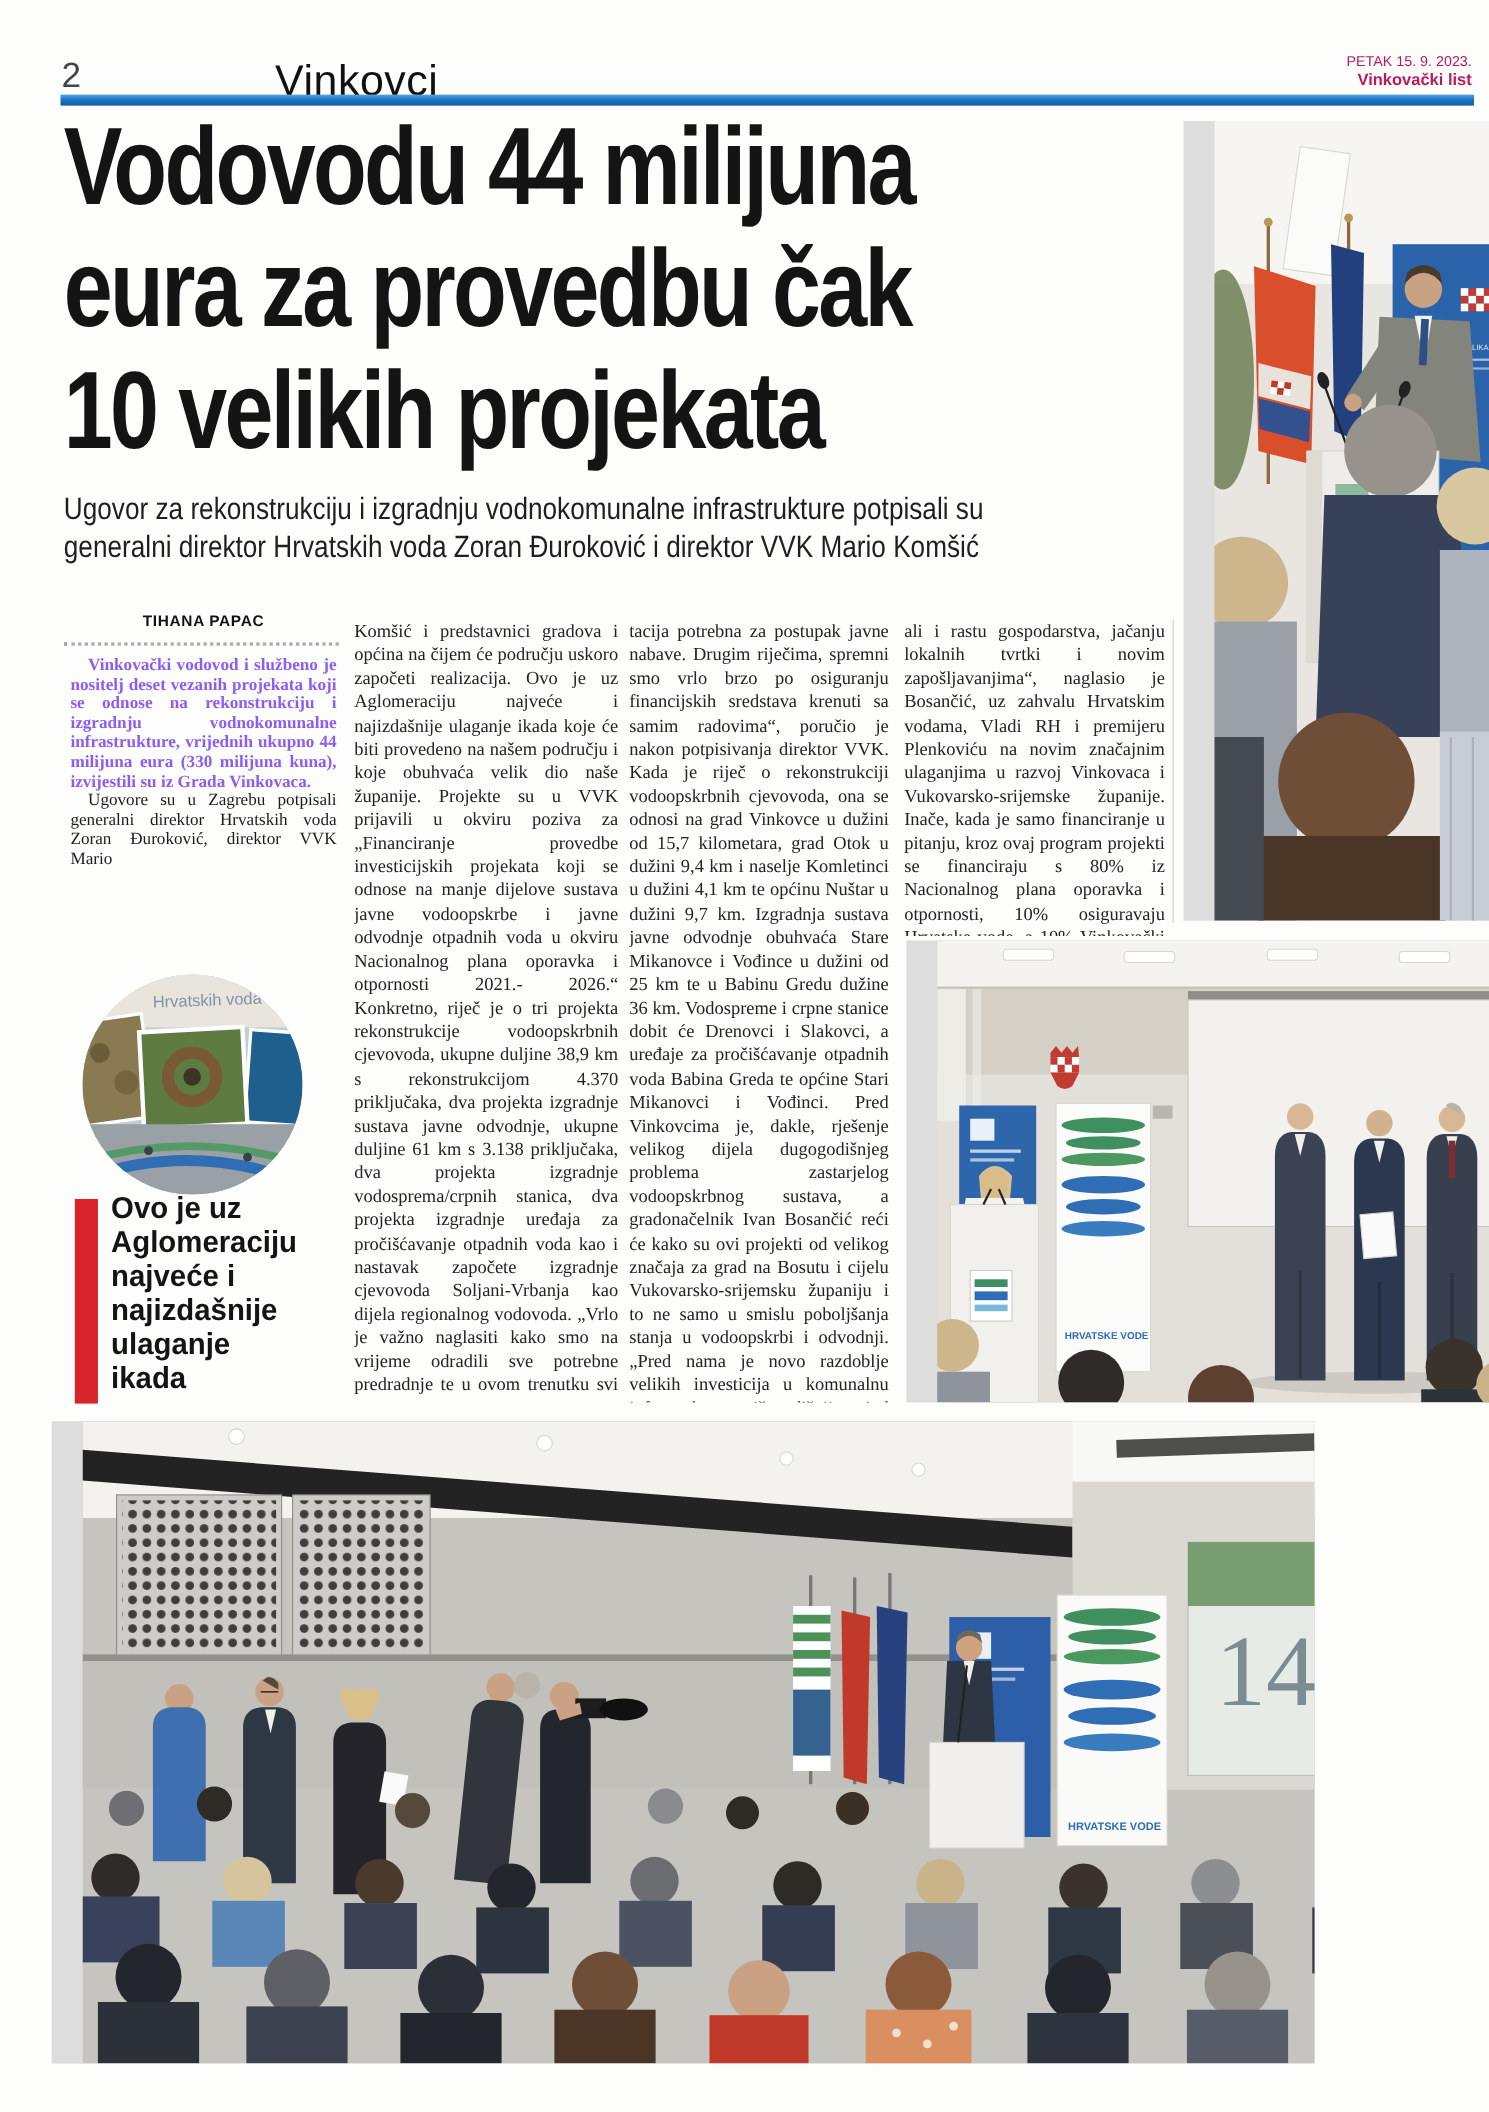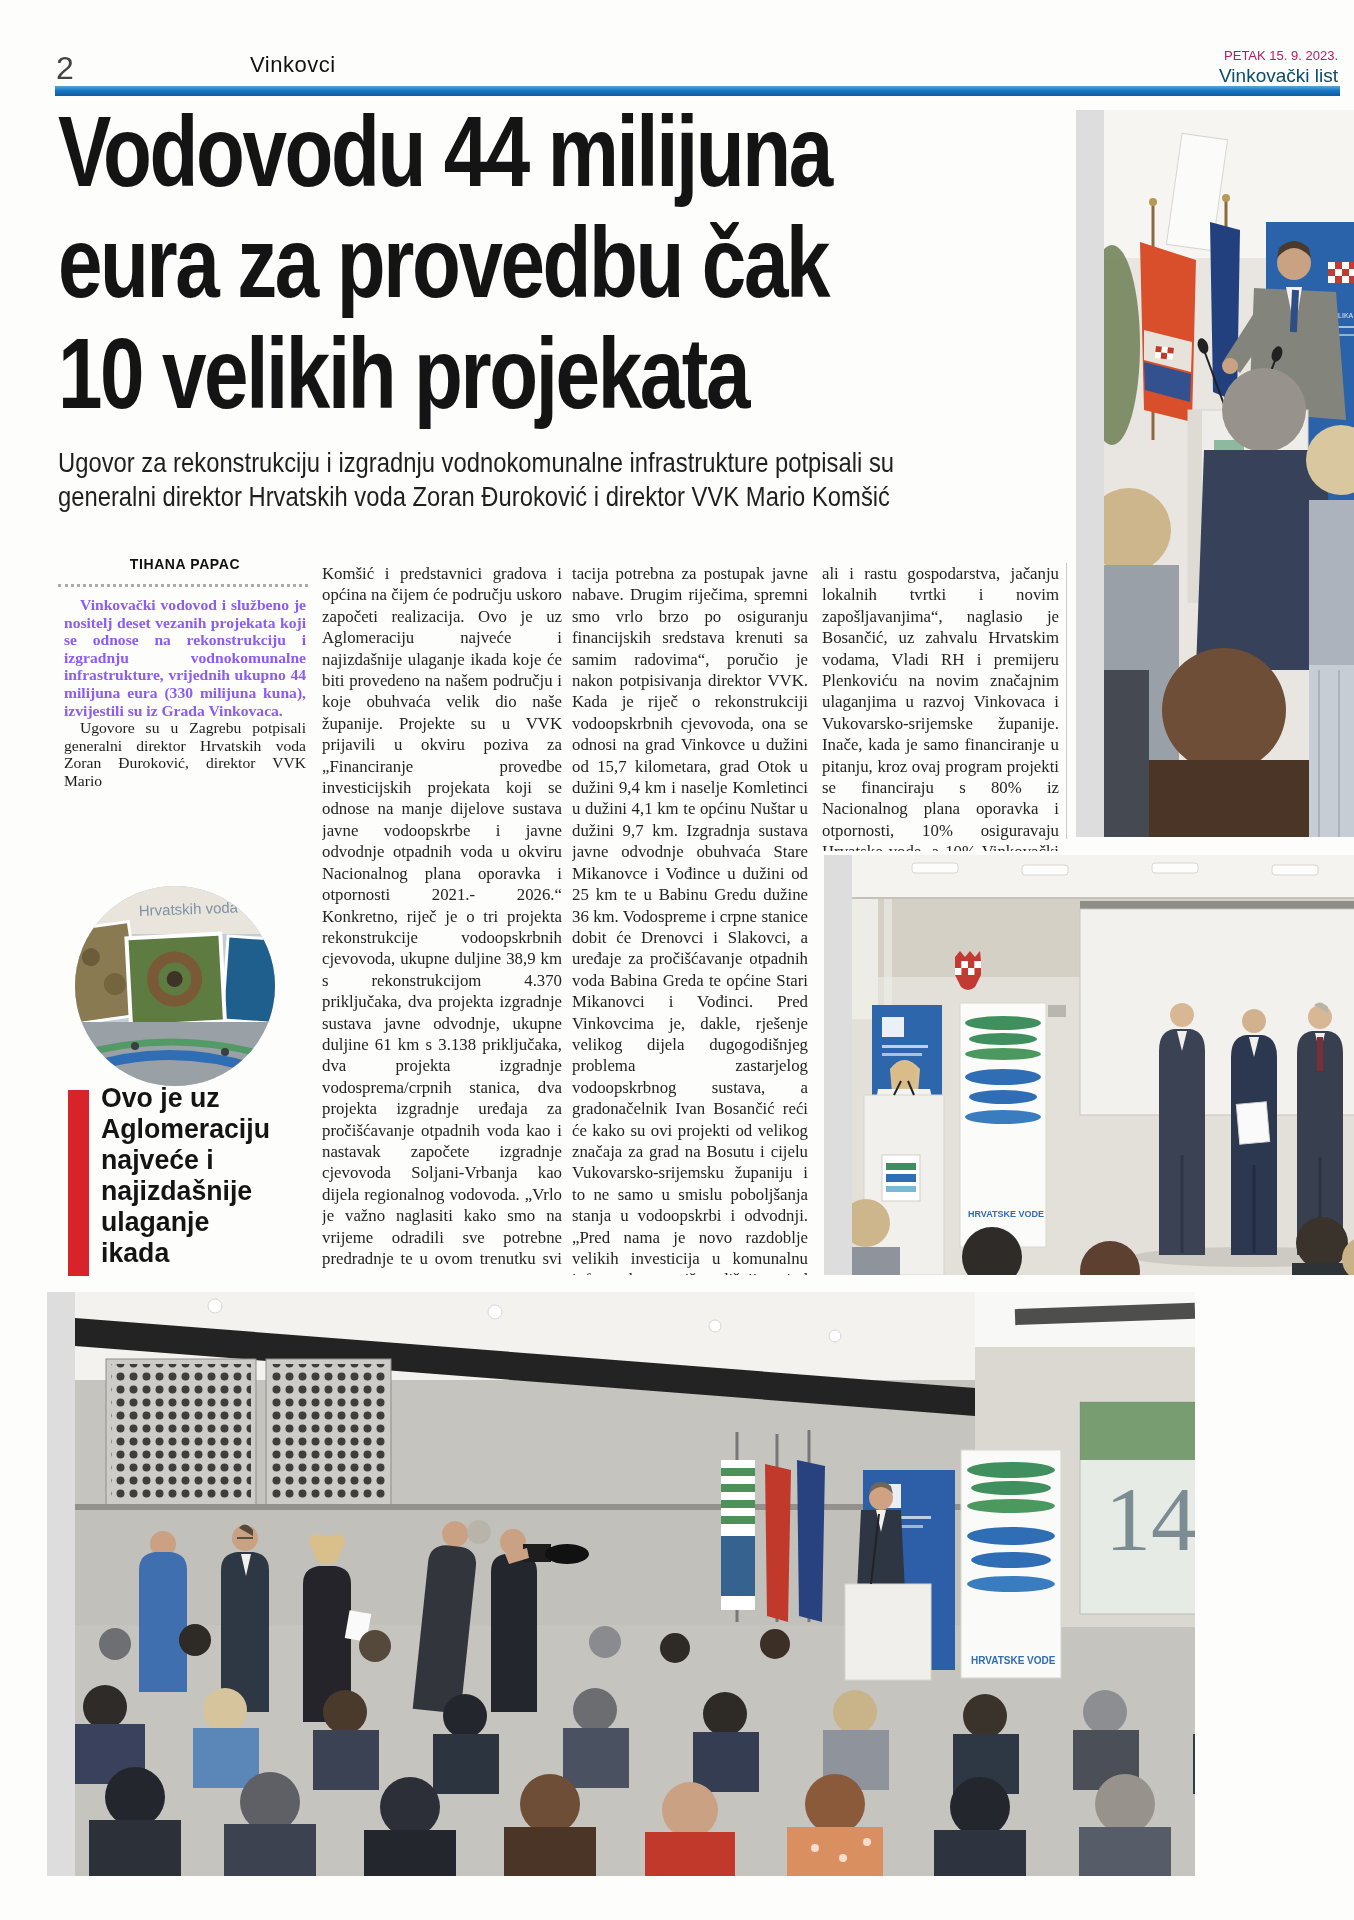--- a/index.html
+++ b/index.html
@@ -5,24 +5,24 @@
   html,body{margin:0;padding:0;background:#e8e8e8;}
   .page{position:relative;width:1354px;height:1920px;background:#fdfdfc;margin:0 auto;overflow:hidden;
         font-family:"Liberation Serif", serif;color:#1c1c1c;}
   .abs{position:absolute;}
   .preline{white-space:pre-line;}
   .just{text-align:justify;}
   .sans{font-family:"Liberation Sans", sans-serif;}
 
   
   .page-num{left:56px;top:50px;font-size:32px;color:#444;font-weight:400;}
-  .section-name{left:250px;top:52px;font-size:22px;color:#111;letter-spacing:.5px;}
+  .section-name{left:250px;top:52px;font-size:39px;color:#111;letter-spacing:.5px;}
   .issue-block{right:16px;top:48px;text-align:right;line-height:1.25;}
   .issue-date{font-size:13px;color:#be185d;}
-  .issue-pub{font-size:19px;font-weight:normal;color:#0c4a6e;}
+  .issue-pub{font-size:15px;font-weight:bold;color:#be185d;}
   .bluebar{left:55px;right:14px;top:86px;height:10px;
            background:linear-gradient(#59a6d8 0%,#1878c8 45%,#0f5c9c 100%);}
 
   
   .headline{left:58px;top:96px;font-size:100px;line-height:111px;font-weight:bold;color:#141414;
             letter-spacing:-3px;transform:scaleX(.80);transform-origin:left top;}
   .subheadline{left:58px;top:446px;font-size:28px;line-height:34px;color:#1f1f1f;
                transform:scaleX(.85);transform-origin:left top;}
 
   .byline{left:64px;top:556px;width:242px;text-align:center;font-size:14px;font-weight:bold;

